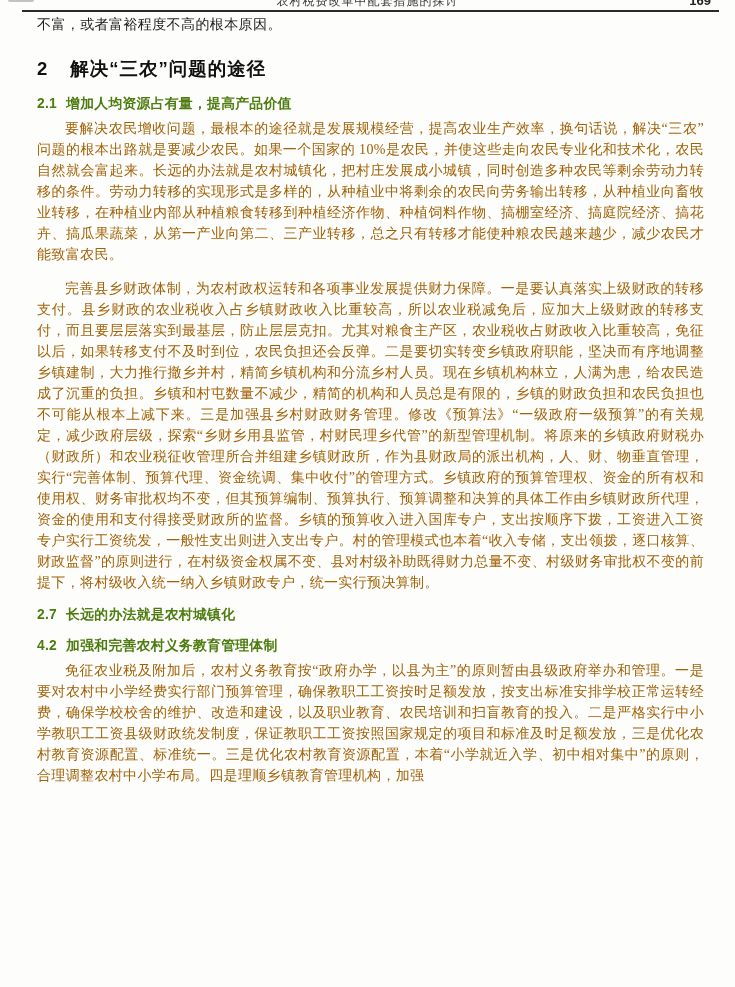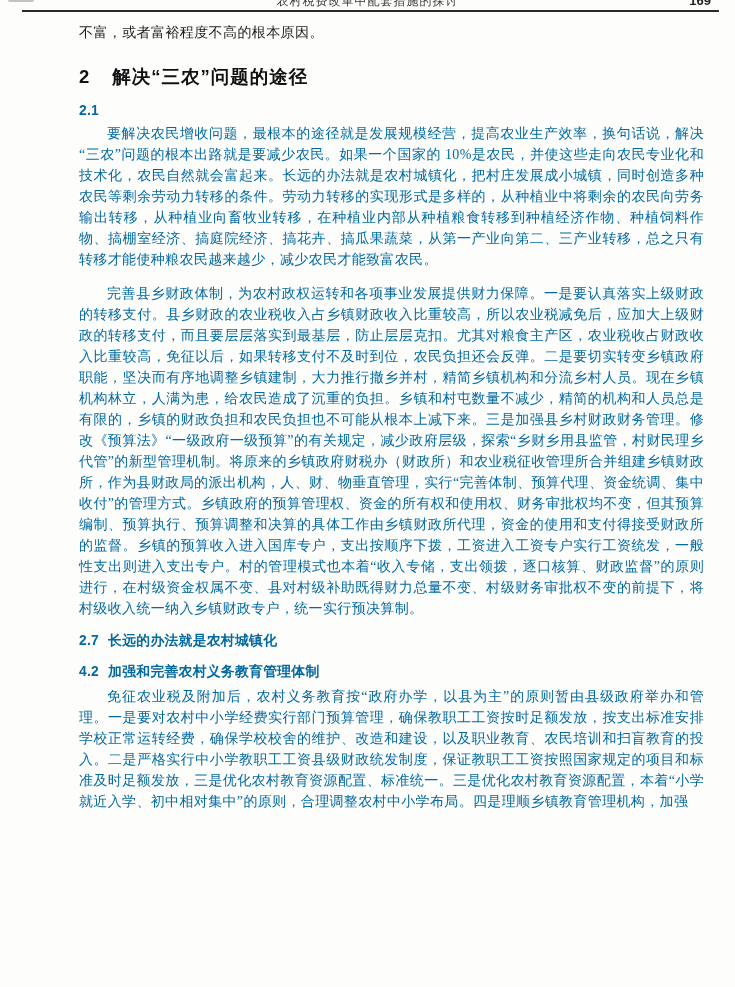--- a/index.html
+++ b/index.html
@@ -22,46 +22,46 @@
     letter-spacing:1px;
   }
   .hdr-page {
     position:absolute; top:-7px; right:24px;
     font-size:13px; color:#222; font-weight:bold;
     font-family:"Liberation Sans","DejaVu Sans",sans-serif;
   }
   .hdr-smudge { position:absolute; top:-4px; left:8px; width:26px; height:6px; background:#555; opacity:.35; border-radius:2px; }
 
   
-  .content { position:absolute; top:22px; left:37px; right:31px;margin-left:42px; }
+  .content { position:absolute; top:14px; left:37px; right:31px; }
 
   .cont-para {
     font-size:14px; line-height:21px; letter-spacing:.4px;
     text-align:justify; margin:0;
   }
 
   .chapter-head {
     margin:21px 0 14px 0;
     font-family:"Liberation Sans","DejaVu Sans",sans-serif;
     font-weight:bold; font-size:18.5px; letter-spacing:1px; color:#111;
     display:flex; align-items:baseline;
   }
   .chapter-head .num { margin-right:22px; }
 
   .sec { margin-top:13px; }
   .sec-head {
     font-family:"Liberation Sans","DejaVu Sans",sans-serif;
-    font-weight:bold; font-size:13.8px; letter-spacing:.3px; color:#0369a1;
+    font-weight:bold; font-size:13.8px; letter-spacing:.3px; color:#4d7c0f;
     margin:0 0 5px 0;
     display:flex; align-items:baseline;
   }
   .sec-head .num { margin-right:9px; white-space:nowrap; }
   .sec-body {
     font-size:14px; line-height:21px; letter-spacing:.35px;
-    text-align:justify; text-indent:2em; margin:0; color:#0369a1;
+    text-align:justify; text-indent:2em; margin:0; color:#a16207;
   }
 </style>
 </head>
 <body>
 
 <div class="page">
 
   <div class="hdr">
     <span class="hdr-smudge"></span>
     <span class="hdr-title">农村税费改革中配套措施的探讨</span>
@@ -74,20 +74,21 @@
     <p class="cont-para">不富，或者富裕程度不高的根本原因。</p>
 
     <div class="chapter-head">
       <span class="num">2</span>
       <span>解决“三农”问题的途径</span>
     </div>
 
     <div class="sec">
       <div class="sec-head">
         <span class="num">2.1</span>
+        <span>增加人均资源占有量，提高产品价值</span>
       </div>
       <p class="sec-body">要解决农民增收问题，最根本的途径就是发展规模经营，提高农业生产效率，换句话说，解决“三农”问题的根本出路就是要减少农民。如果一个国家的 10%是农民，并使这些走向农民专业化和技术化，农民自然就会富起来。长远的办法就是农村城镇化，把村庄发展成小城镇，同时创造多种农民等剩余劳动力转移的条件。劳动力转移的实现形式是多样的，从种植业中将剩余的农民向劳务输出转移，从种植业向畜牧业转移，在种植业内部从种植粮食转移到种植经济作物、种植饲料作物、搞棚室经济、搞庭院经济、搞花卉、搞瓜果蔬菜，从第一产业向第二、三产业转移，总之只有转移才能使种粮农民越来越少，减少农民才能致富农民。</p>
     </div>
 
     <div class="sec">
       <p class="sec-body">完善县乡财政体制，为农村政权运转和各项事业发展提供财力保障。一是要认真落实上级财政的转移支付。县乡财政的农业税收入占乡镇财政收入比重较高，所以农业税减免后，应加大上级财政的转移支付，而且要层层落实到最基层，防止层层克扣。尤其对粮食主产区，农业税收占财政收入比重较高，免征以后，如果转移支付不及时到位，农民负担还会反弹。二是要切实转变乡镇政府职能，坚决而有序地调整乡镇建制，大力推行撤乡并村，精简乡镇机构和分流乡村人员。现在乡镇机构林立，人满为患，给农民造成了沉重的负担。乡镇和村屯数量不减少，精简的机构和人员总是有限的，乡镇的财政负担和农民负担也不可能从根本上减下来。三是加强县乡村财政财务管理。修改《预算法》“一级政府一级预算”的有关规定，减少政府层级，探索“乡财乡用县监管，村财民理乡代管”的新型管理机制。将原来的乡镇政府财税办（财政所）和农业税征收管理所合并组建乡镇财政所，作为县财政局的派出机构，人、财、物垂直管理，实行“完善体制、预算代理、资金统调、集中收付”的管理方式。乡镇政府的预算管理权、资金的所有权和使用权、财务审批权均不变，但其预算编制、预算执行、预算调整和决算的具体工作由乡镇财政所代理，资金的使用和支付得接受财政所的监督。乡镇的预算收入进入国库专户，支出按顺序下拨，工资进入工资专户实行工资统发，一般性支出则进入支出专户。村的管理模式也本着“收入专储，支出领拨，逐口核算、财政监督”的原则进行，在村级资金权属不变、县对村级补助既得财力总量不变、村级财务审批权不变的前提下，将村级收入统一纳入乡镇财政专户，统一实行预决算制。</p>
     </div>
 
     <div class="sec">
       <div class="sec-head">

